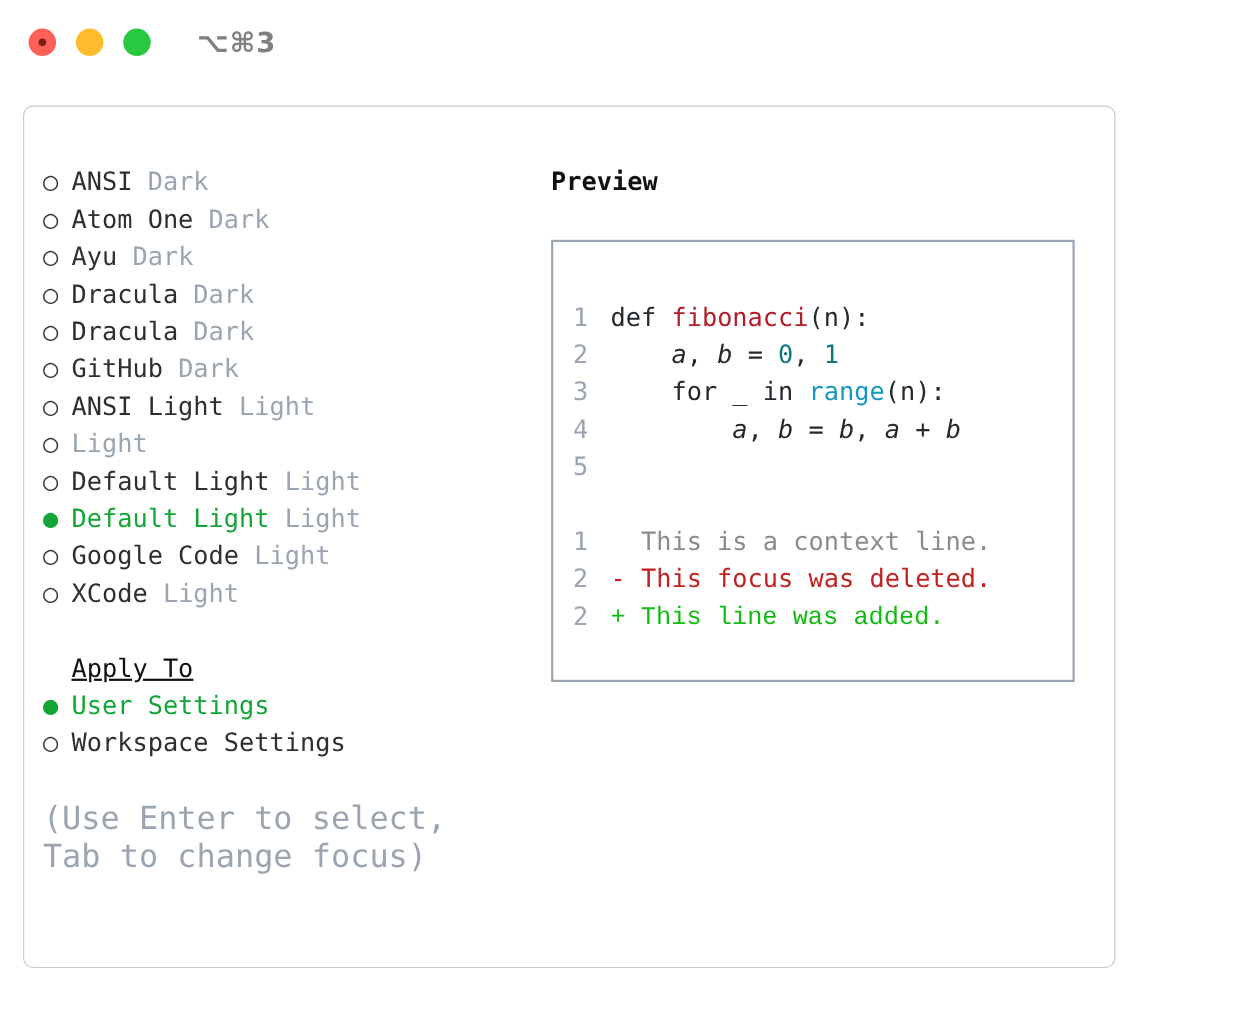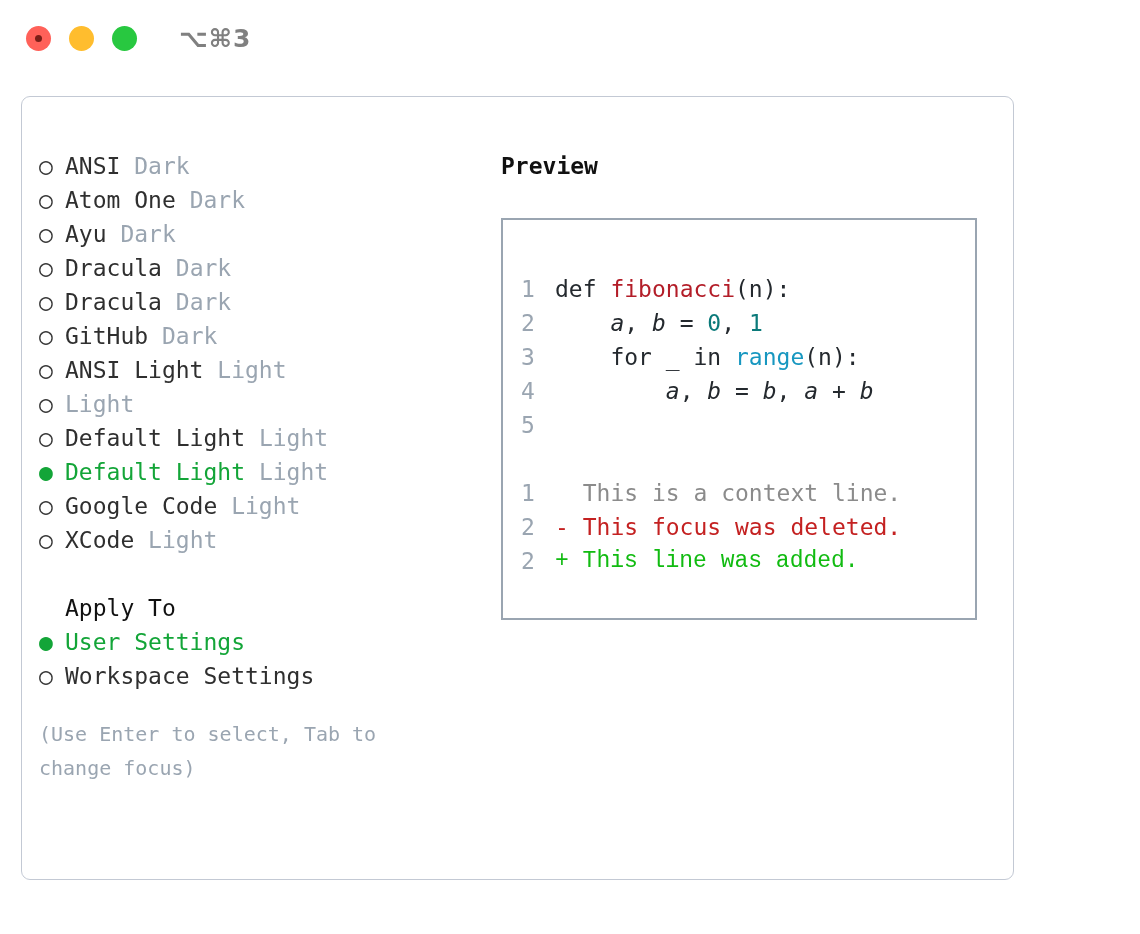--- a/index.html
+++ b/index.html
@@ -86,24 +86,25 @@
   .opt-name { color: #2f2f2f; }
   .opt-row.selected .opt-name { color: #13a538; }
   .opt-cat { color: #9aa5b1; }
   .spacer-row { height: 34px; }
   .apply-head {
     font-size: 23px;
     line-height: 34px;
     color: #111111;
     white-space: pre;
     padding-left: 26px;
+    text-decoration: underline;
   }
   .hint {
-    margin-top: 24px;
-    font-size: 20px;
+    margin-top: 34px;
+    font-size: 29px;
     line-height: 34px;
     color: #9aa5b1;
     width: 400px;
   }
   
   .right-col {
     position: absolute;
     left: 479px; top: 52px;
     width: 500px;
   }

